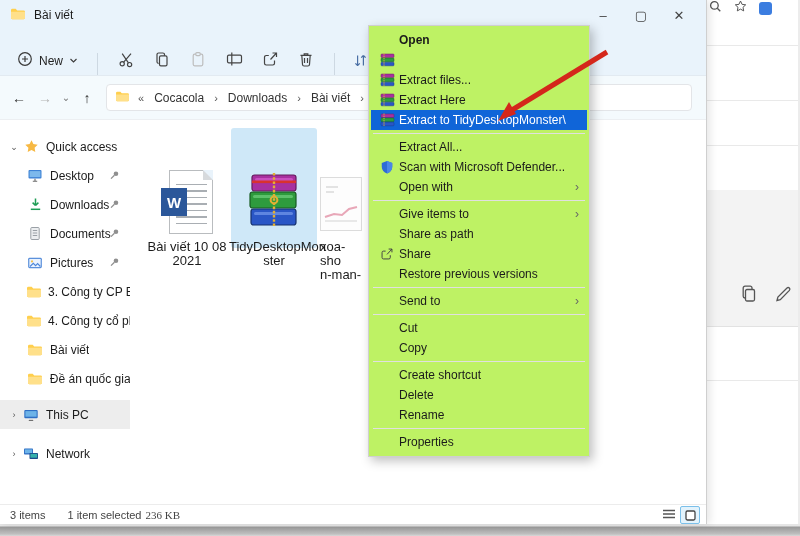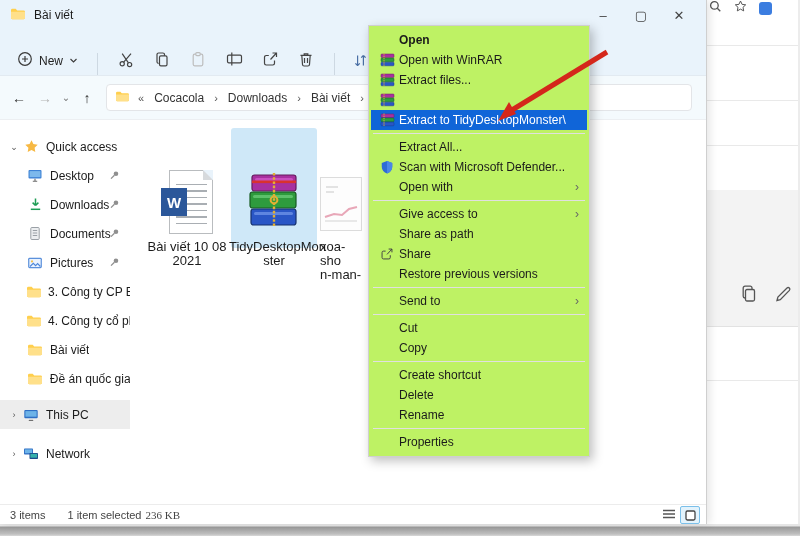--- a/index.html
+++ b/index.html
@@ -448,21 +448,20 @@
     </div>
     <div class="mi">
       <span class="mi-gutter">
           <svg width="15" height="14" viewBox="0 0 15 14">
             <rect x="1" y="1" width="13" height="3.6" rx=".8" fill="#a8309f" stroke="#6d1f66" stroke-width=".5"></rect>
             <rect x="1" y="5.1" width="13" height="3.6" rx=".8" fill="#2e9b3d" stroke="#1c672a" stroke-width=".5"></rect>
             <rect x="1" y="9.2" width="13" height="3.6" rx=".8" fill="#2a56c6" stroke="#183a8e" stroke-width=".5"></rect>
             <path d="M4 .5v13" stroke="#e0b23a" stroke-width="1" stroke-dasharray="1.3 .9"></path>
           </svg>
         </span>
-      <span class="mi-label">Open with WinRAR</span>
     </div>
     <div class="mi">
       <span class="mi-gutter">
           <svg width="15" height="14" viewBox="0 0 15 14">
             <rect x="1" y="1" width="13" height="3.6" rx=".8" fill="#a8309f" stroke="#6d1f66" stroke-width=".5"></rect>
             <rect x="1" y="5.1" width="13" height="3.6" rx=".8" fill="#2e9b3d" stroke="#1c672a" stroke-width=".5"></rect>
             <rect x="1" y="9.2" width="13" height="3.6" rx=".8" fill="#2a56c6" stroke="#183a8e" stroke-width=".5"></rect>
             <path d="M4 .5v13" stroke="#e0b23a" stroke-width="1" stroke-dasharray="1.3 .9"></path>
           </svg>
         </span>
@@ -470,20 +469,21 @@
     </div>
     <div class="mi">
       <span class="mi-gutter">
           <svg width="15" height="14" viewBox="0 0 15 14">
             <rect x="1" y="1" width="13" height="3.6" rx=".8" fill="#a8309f" stroke="#6d1f66" stroke-width=".5"></rect>
             <rect x="1" y="5.1" width="13" height="3.6" rx=".8" fill="#2e9b3d" stroke="#1c672a" stroke-width=".5"></rect>
             <rect x="1" y="9.2" width="13" height="3.6" rx=".8" fill="#2a56c6" stroke="#183a8e" stroke-width=".5"></rect>
             <path d="M4 .5v13" stroke="#e0b23a" stroke-width="1" stroke-dasharray="1.3 .9"></path>
           </svg>
         </span>
+      <span class="mi-label">Extract Here</span>
     </div>
     <div class="mi hl">
       <span class="mi-gutter">
           <svg width="15" height="14" viewBox="0 0 15 14">
             <rect x="1" y="1" width="13" height="3.6" rx=".8" fill="#a8309f" stroke="#6d1f66" stroke-width=".5"></rect>
             <rect x="1" y="5.1" width="13" height="3.6" rx=".8" fill="#2e9b3d" stroke="#1c672a" stroke-width=".5"></rect>
             <rect x="1" y="9.2" width="13" height="3.6" rx=".8" fill="#2a56c6" stroke="#183a8e" stroke-width=".5"></rect>
             <path d="M4 .5v13" stroke="#e0b23a" stroke-width="1" stroke-dasharray="1.3 .9"></path>
           </svg>
         </span>
@@ -504,21 +504,21 @@
       <span class="mi-label">Scan with Microsoft Defender...</span>
     </div>
     <div class="mi">
       <span class="mi-gutter"></span>
         <span class="mi-label">Open with</span>
       <span class="mi-arrow">›</span>
     </div>
     <div class="msep"></div>
     <div class="mi">
       <span class="mi-gutter"></span>
-        <span class="mi-label">Give access to</span>
+        <span class="mi-label">Give items to</span>
       <span class="mi-arrow">›</span>
     </div>
     <div class="mi">
       <span class="mi-gutter"></span>
         <span class="mi-label">Share as path</span>
     </div>
     <div class="mi">
       <span class="mi-gutter">
           <svg width="14" height="14" viewBox="0 0 17 16">
             <path d="M12.5 9.5v2.8A1.7 1.7 0 0 1 10.8 14H4.2A1.7 1.7 0 0 1 2.5 12.3V6.2A1.7 1.7 0 0 1 4.2 4.5h2.6" fill="none" stroke="#444" stroke-width="1.2"></path>

